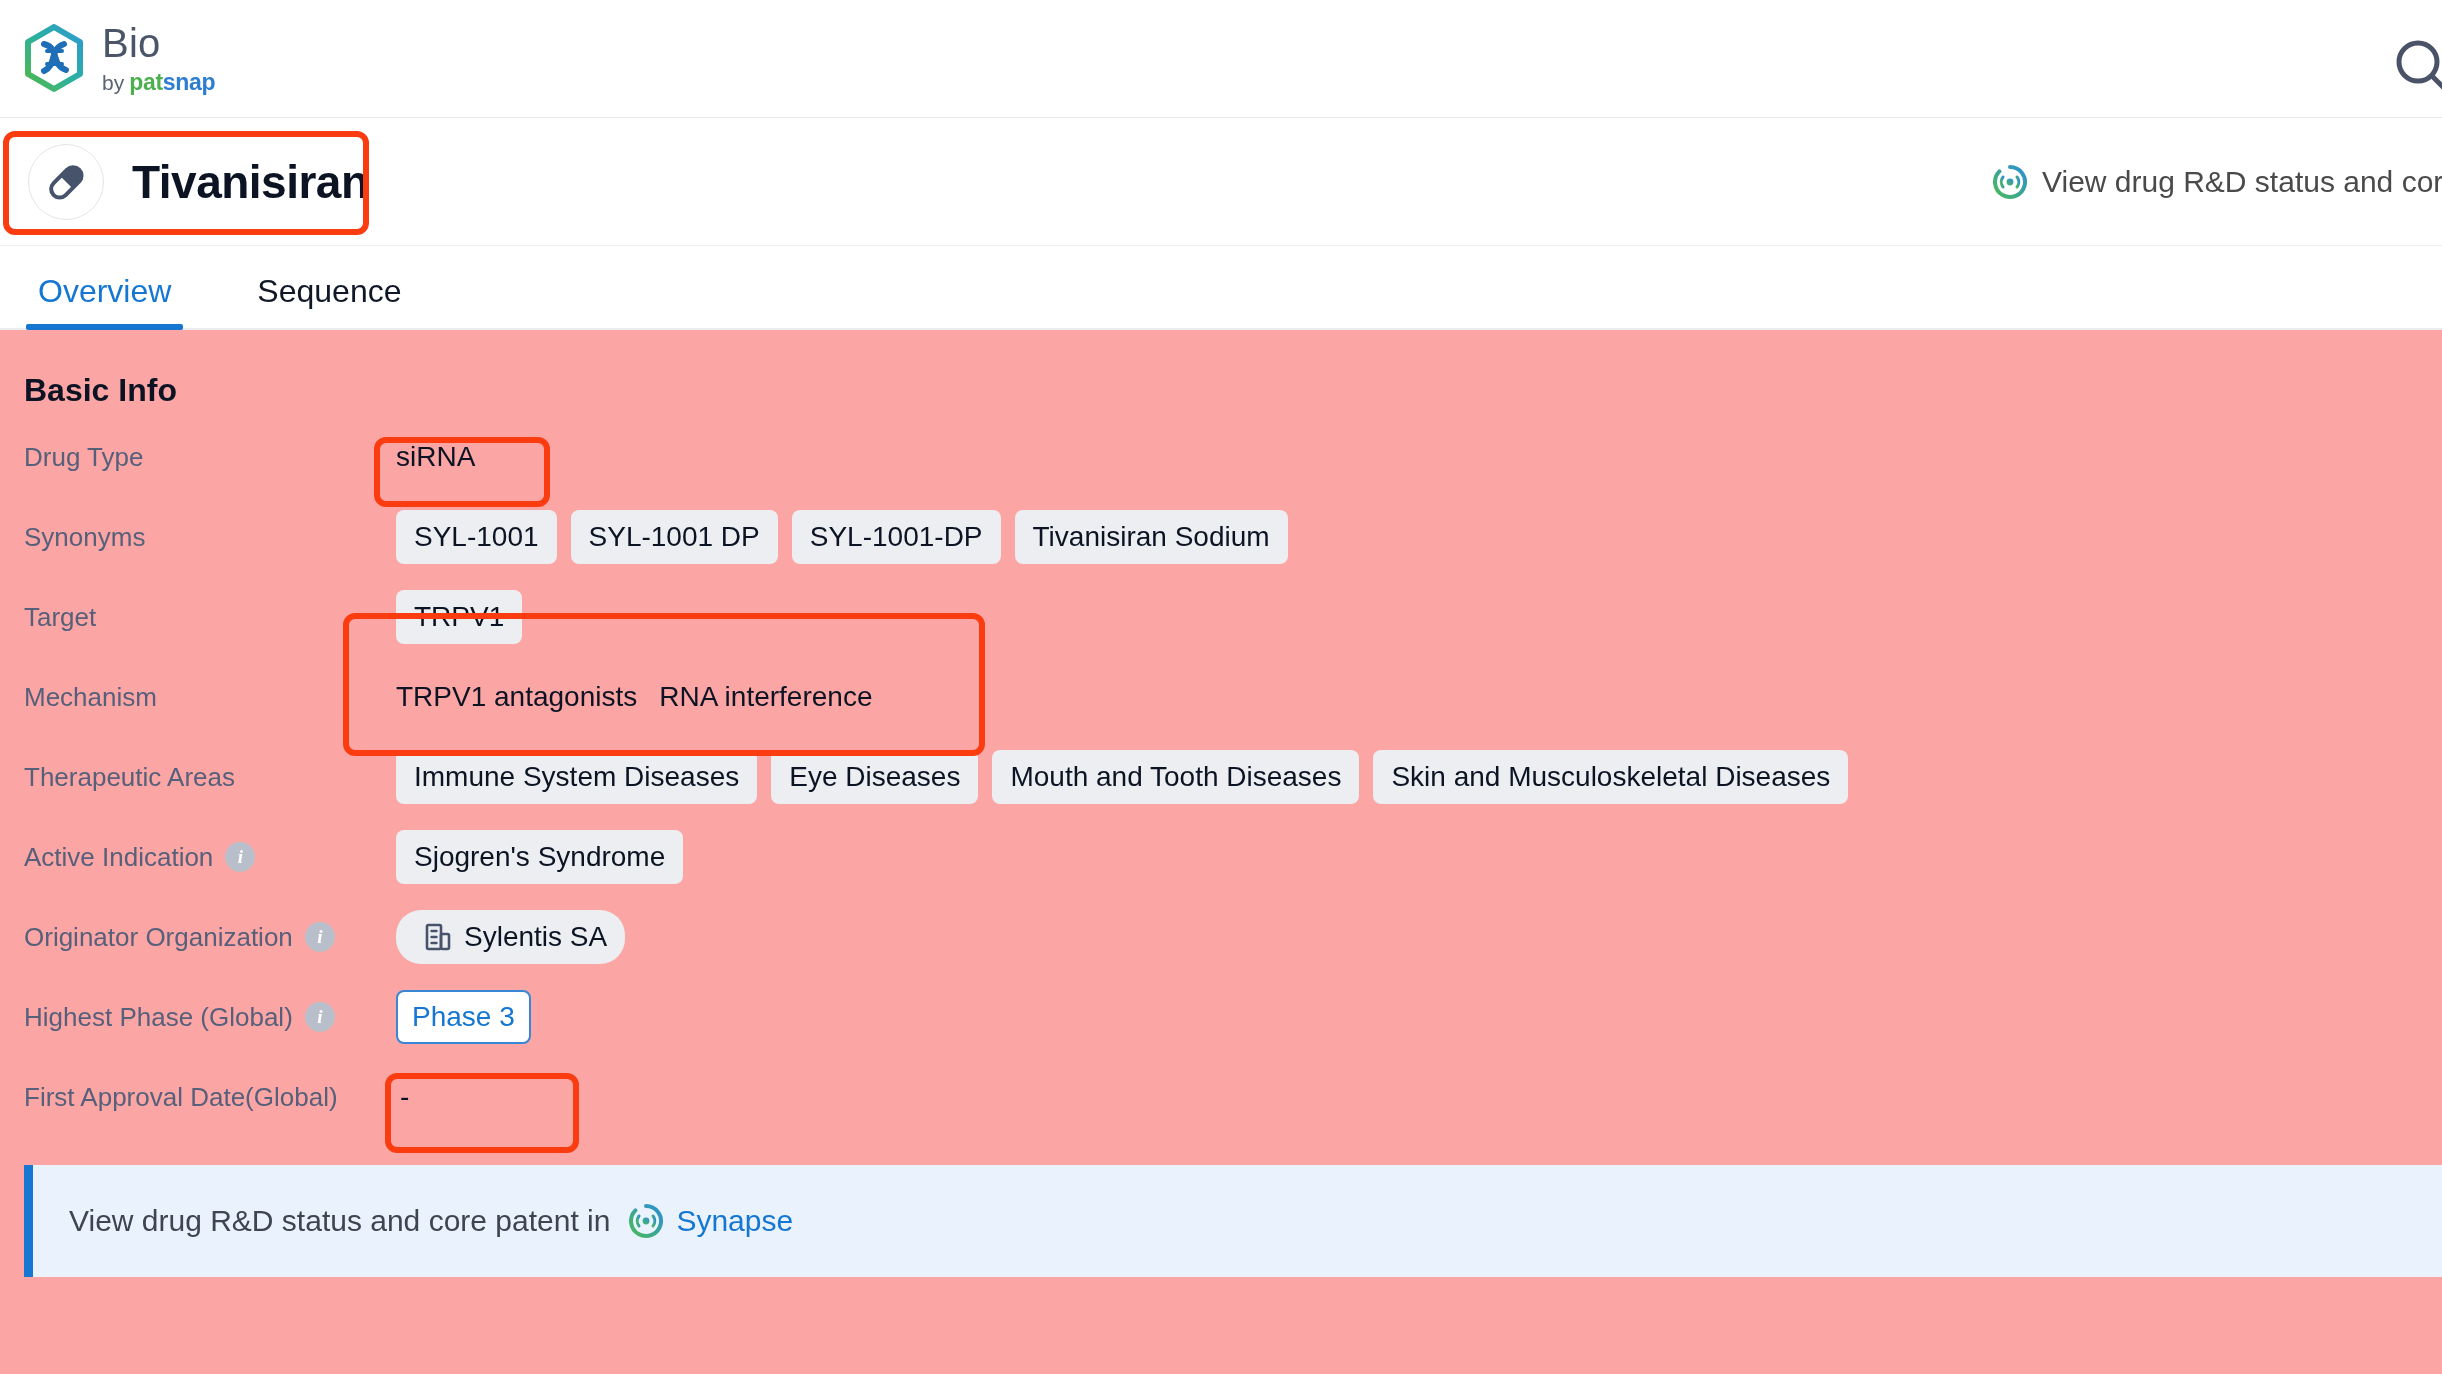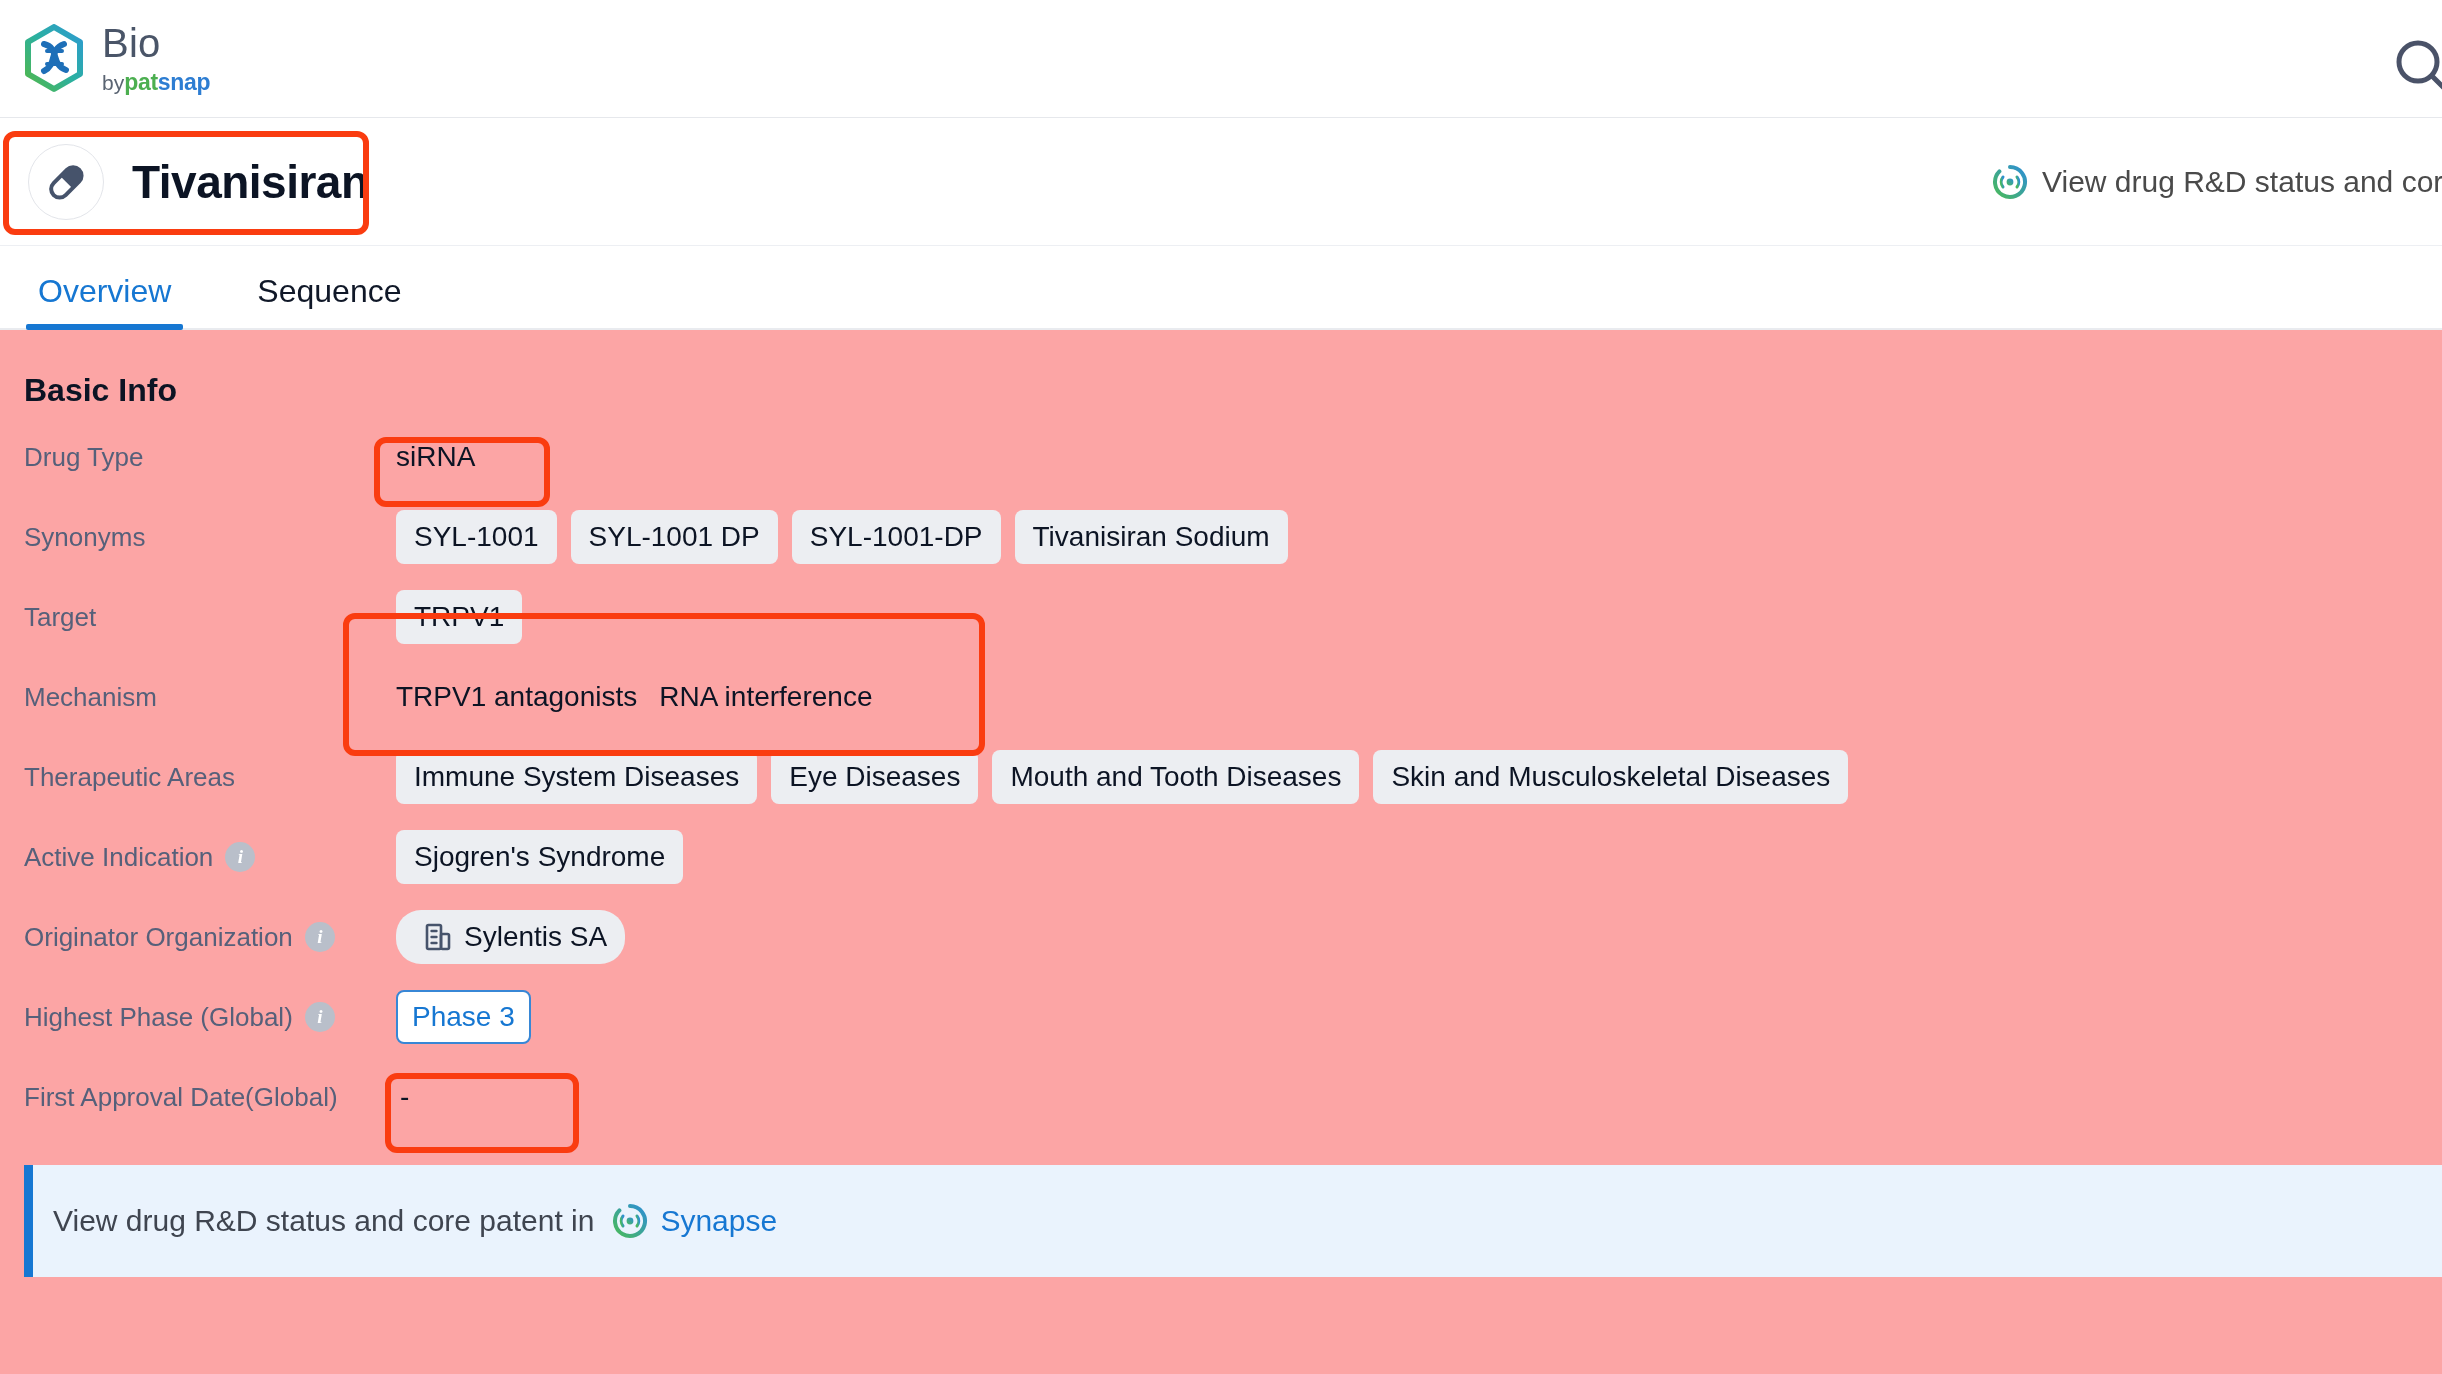--- a/index.html
+++ b/index.html
@@ -22,21 +22,21 @@
     align-items: center;
   }
   .brand { display: flex; align-items: center; margin-left: 22px; }
   .brand-mark { width: 64px; height: 70px; flex: 0 0 auto; }
   .brand-text { margin-left: 16px; line-height: 1; }
   .brand-title {
     font-size: 40px; color: #4a5568; font-weight: 400;
     letter-spacing: .2px; display: block;
   }
   .brand-sub { display: flex; align-items: baseline; margin-top: 8px; }
-  .brand-by { font-size: 21px; color: #5a6472; }
+  .brand-by { font-size: 21px; color: #5a6472; margin-right: 5px; }
   .brand-pat { font-size: 23px; font-weight: 700; color: #4caf50; letter-spacing: -.3px;}
   .brand-snap { font-size: 23px; font-weight: 700; color: #2d7dd2; letter-spacing: -.3px;}
 
   .search-icon-wrap {
     position: absolute; right: -6px; top: 36px;
     width: 56px; height: 56px;
   }
 
   
   .drug-header {
@@ -130,21 +130,21 @@
   }
   .dash-val { font-size: 28px; color: #0c1424; padding-left: 4px;}
 
   
   .banner {
     margin: 28px 0 0 24px;
     height: 112px;
     background: #eaf3fd;
     border-left: 9px solid #1677d2;
     display: flex; align-items: center;
-    padding-left: 20px;
+    padding-left: 36px;
   }
   .banner-text { font-size: 30px; color: #3f4550; }
   .banner-syn-icon { margin: 0 12px 0 18px; display: flex; align-items: center; }
   .banner-link { font-size: 30px; color: #1677d2; cursor: pointer; }
   .svg-ico { display: block; }
 </style>
 </head>
 <body>
 
 <div class="page">

